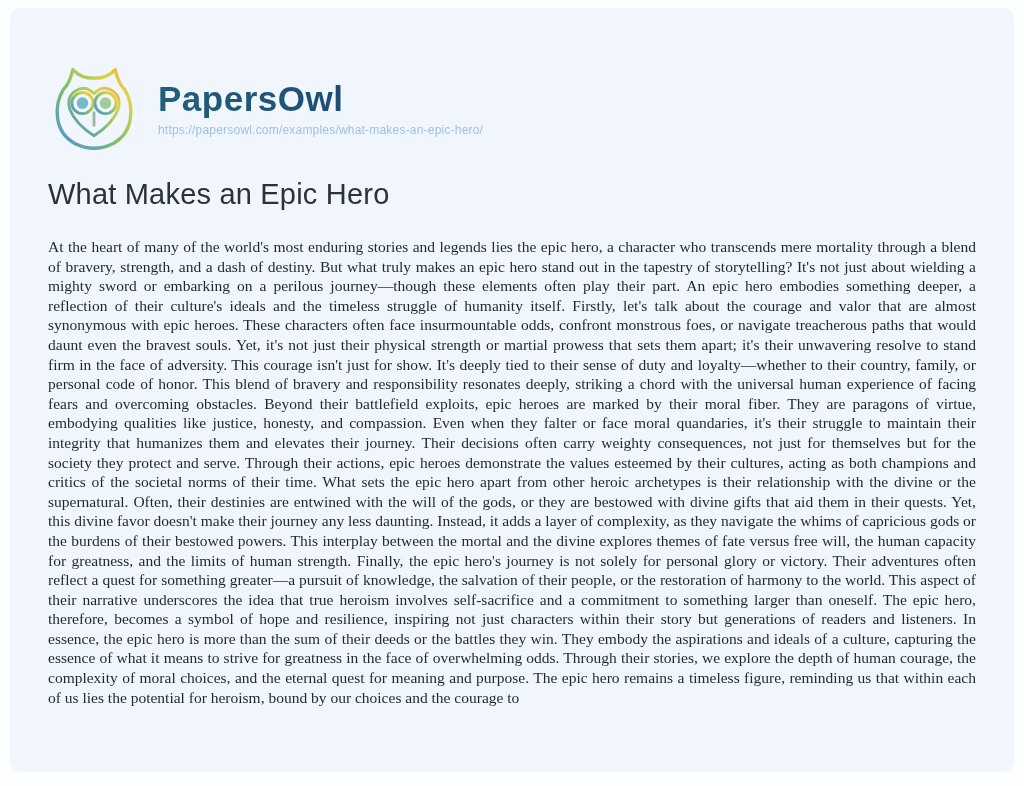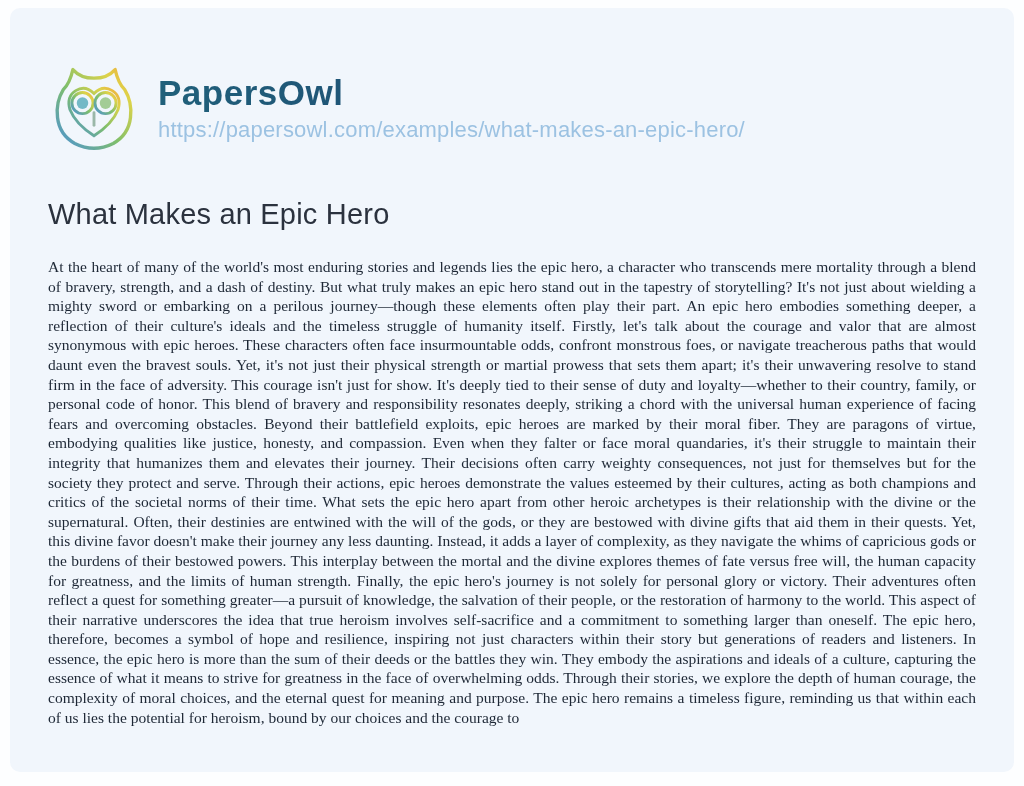--- a/index.html
+++ b/index.html
@@ -45,28 +45,28 @@
   .brand-name{
     font-size:35px;
     font-weight:bold;
     letter-spacing:0.5px;
     background:linear-gradient(90deg, var(--brand-start), var(--brand-end));
     -webkit-background-clip:text;
     background-clip:text;
     color:transparent;
   }
   .brand-url{
-    font-size:22px;
+    font-size:12px;
     color:var(--url-text);
     text-decoration:none;
     letter-spacing:0.2px;
     text-align:right;
   }
   .article-title{
-    margin-top:44px;
+    margin-top:24px;
     font-size:29px;
     font-weight:400;
     color:var(--title-text);
     letter-spacing:0.2px;
   }
   .article-body{
     margin-top:26px;
     font-family:"Liberation Serif", serif;
     font-size:15.5px;
     line-height:19.6px;

